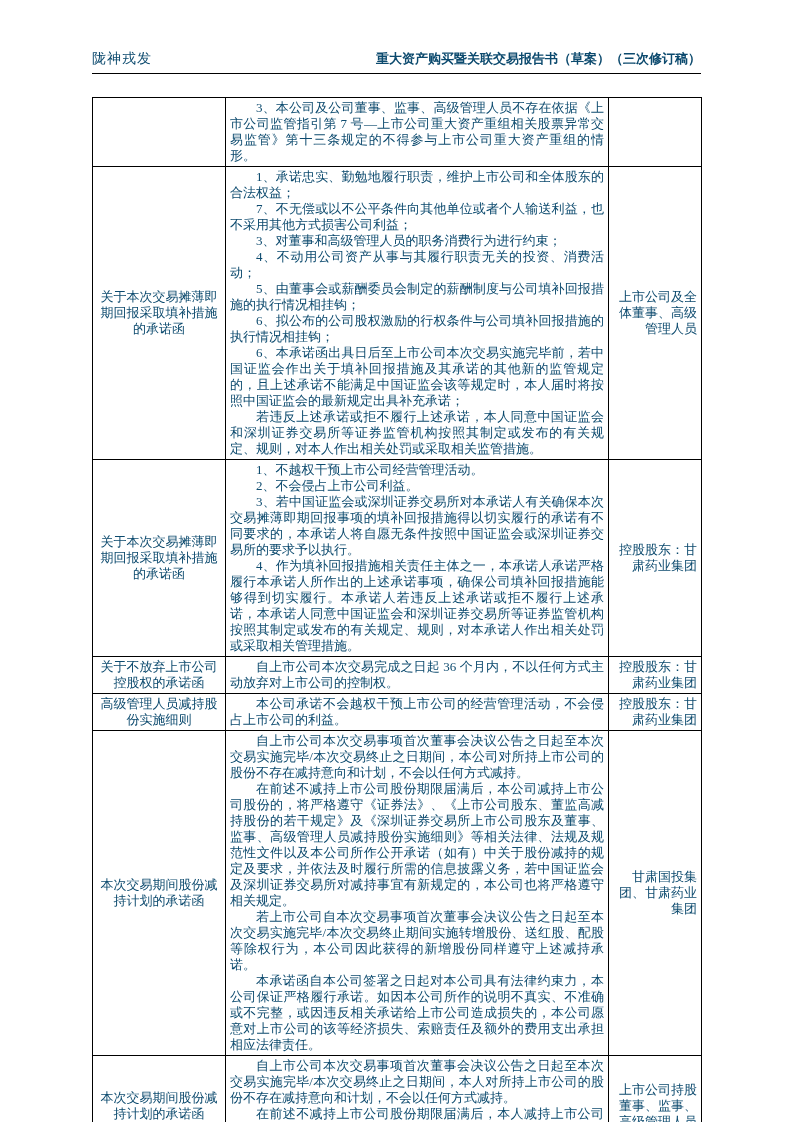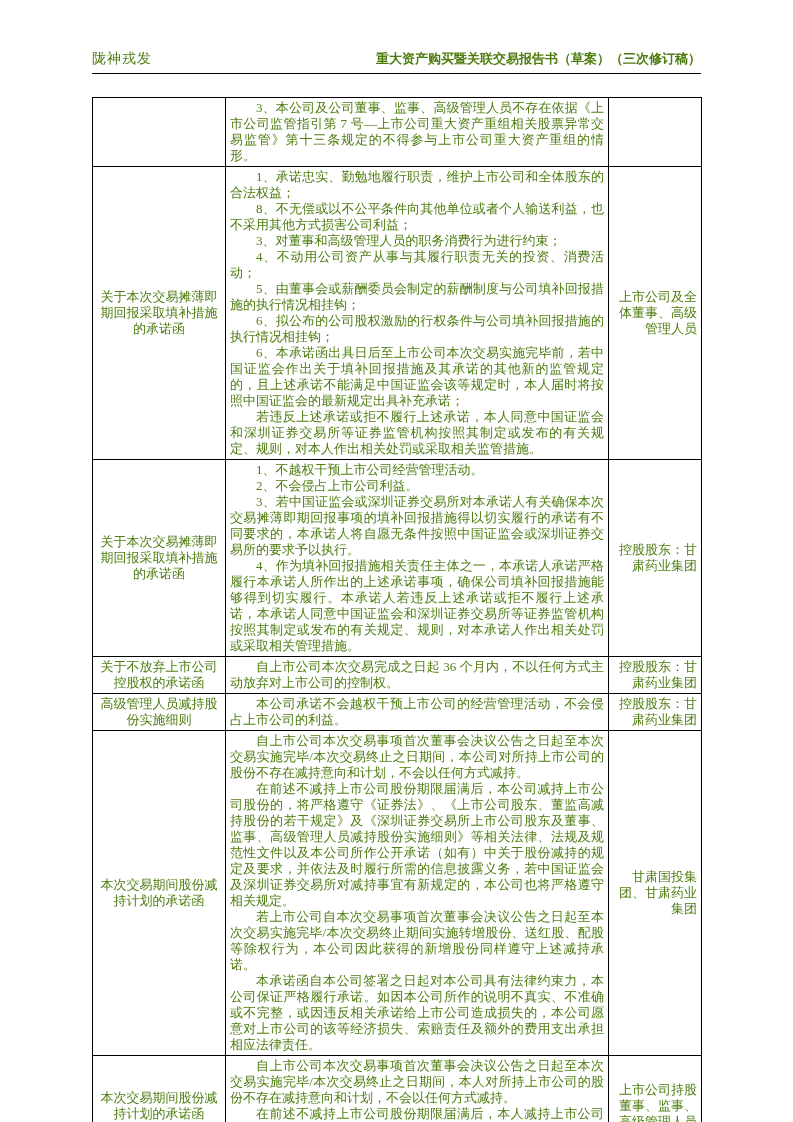--- a/index.html
+++ b/index.html
@@ -6,21 +6,21 @@
     margin: 0;
     padding: 0;
     background: #ffffff;
   }
   .page {
     position: relative;
     width: 793px;
     height: 1122px;
     margin: 0 auto;
     background: #ffffff;
-    color: #4d7c0f;
+    color: #0c4a6e;
     font-family: "Liberation Serif", "DejaVu Serif", serif;
     overflow: hidden;
   }
   .content {
     position: absolute;
     left: 92px;
     top: 50px;
     width: 609px;
   }
   .doc-header {
@@ -109,21 +109,21 @@
       <span class="cell-text"></span>
     </td>
   </tr>
 
   <tr>
     <td class="cat-cell">
       <span class="cell-text">关于本次交易摊薄即期回报采取填补措施的承诺函</span>
     </td>
     <td class="clauses-cell">
               <p class="para">1、承诺忠实、勤勉地履行职责，维护上市公司和全体股东的合法权益；</p>
-              <p class="para">8、不无偿或以不公平条件向其他单位或者个人输送利益，也不采用其他方式损害公司利益；</p>
+              <p class="para">7、不无偿或以不公平条件向其他单位或者个人输送利益，也不采用其他方式损害公司利益；</p>
               <p class="para">3、对董事和高级管理人员的职务消费行为进行约束；</p>
               <p class="para">4、不动用公司资产从事与其履行职责无关的投资、消费活动；</p>
               <p class="para">5、由董事会或薪酬委员会制定的薪酬制度与公司填补回报措施的执行情况相挂钩；</p>
               <p class="para">6、拟公布的公司股权激励的行权条件与公司填补回报措施的执行情况相挂钩；</p>
               <p class="para">6、本承诺函出具日后至上市公司本次交易实施完毕前，若中国证监会作出关于填补回报措施及其承诺的其他新的监管规定的，且上述承诺不能满足中国证监会该等规定时，本人届时将按照中国证监会的最新规定出具补充承诺；</p>
               <p class="para">若违反上述承诺或拒不履行上述承诺，本人同意中国证监会和深圳证券交易所等证券监管机构按照其制定或发布的有关规定、规则，对本人作出相关处罚或采取相关监管措施。</p>
             </td>
     <td class="party-cell">
       <span class="cell-text">上市公司及全体董事、高级管理人员</span>
     </td>

